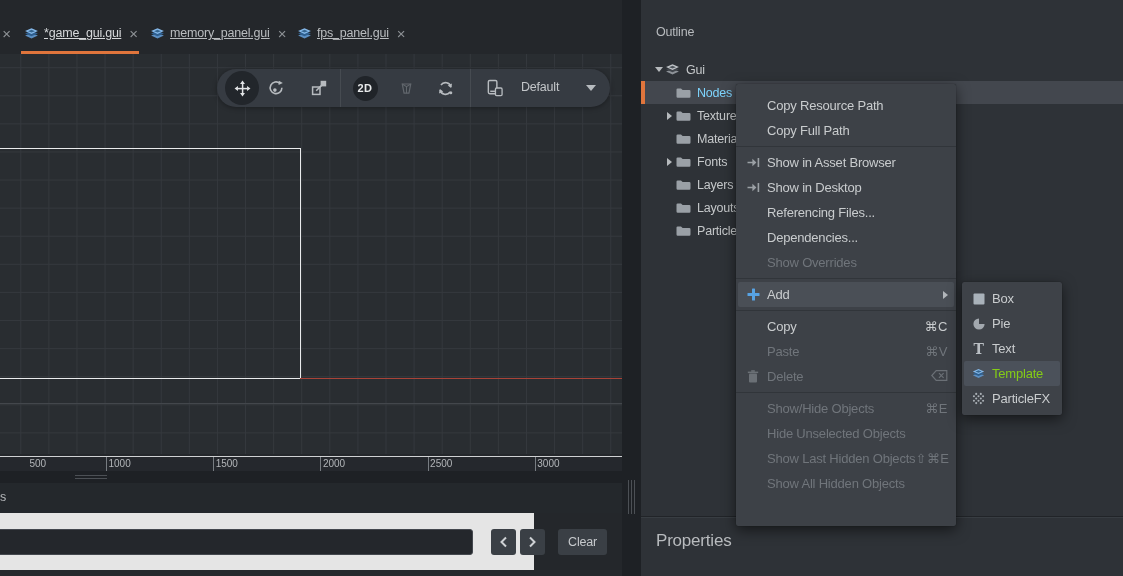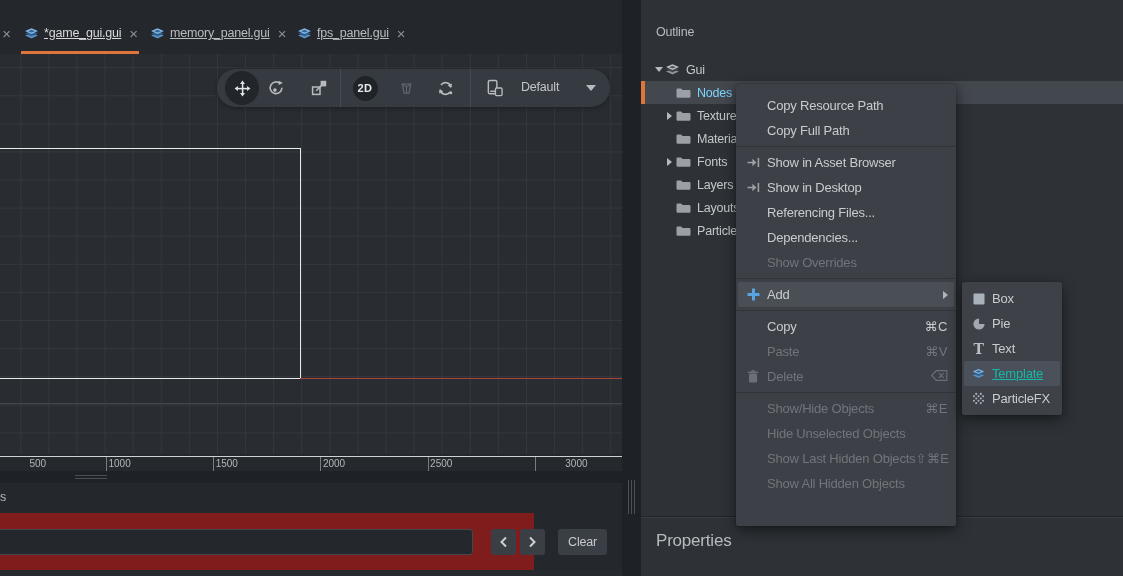--- a/index.html
+++ b/index.html
@@ -60,21 +60,21 @@
 
   
   #hsplit { left:0; top:470.5px; width:622px; height:12.5px; background:#1e2125; }
   .hgrip { position:absolute; left:75px; width:32px; height:1px; background:#4c5055; }
   #gutter { left:622px; top:0; width:19px; height:576px; background:#1e2125; }
   .vgrip { position:absolute; top:480px; width:1px; height:34px; background:#4c5055; }
 
   
   #bottom-tabstrip { left:0; top:483px; width:622px; height:30px; background:#24282c; }
   #bottom-tab-fragment { position:absolute; left:0px; top:7px; color:#b4b7ba; font-size:12.5px; }
-  #filter-row { left:0; top:513px; width:534px; height:57px; background:#7f1d1d; }
+  #filter-row { left:0; top:513px; width:534px; height:57px; background:#e5e5e5; }
   #search-input { position:absolute; left:-8px; top:16px; width:481px; height:26px; background:#24272c; border:1px solid #44484e; border-radius:3px; color:#c9ccce; font-size:12.5px; padding:0 8px; outline:none; font-family:inherit; }
   .nav-btn { position:absolute; top:16px; width:25px; height:26px; background:#3a3f45; border-radius:3px; display:flex; align-items:center; justify-content:center; }
   #clear-btn { position:absolute; left:558px; top:16px; width:49px; height:26px; background:#3a3f45; border-radius:3px; display:flex; align-items:center; justify-content:center; color:#c7cacd; font-size:12.5px; }
   #bottom-content { left:0; top:570px; width:622px; height:6px; background:#26292d; }
 
   
   #right-panel { left:641px; top:0; width:482px; height:576px; background:#2e3237; }
   #outline-title { position:absolute; left:15px; top:25px; color:#b8bbbe; font-size:12.5px; }
   #tree { position:absolute; left:0; top:58px; width:482px; }
   .trow { position:relative; height:23px; display:flex; align-items:center; color:#c5c8ca; }
@@ -111,21 +111,21 @@
   #sub-menu {
     left:962px; top:282px; width:100px; height:133px;
     background:#3e4248; border-radius:2px;
     box-shadow:0 4px 14px rgba(0,0,0,.55), 0 0 1px rgba(0,0,0,.6);
     padding-top:4px;
   }
   .smi { position:relative; height:25px; display:flex; align-items:center; padding:0 6px 0 10px; font-size:13px; color:#c9ccce; }
   .smi .ic { width:13px; margin-right:7px; display:flex; align-items:center; justify-content:center; flex:none; }
   .smi.hl::before { content:""; position:absolute; left:2px; right:2px; top:0; bottom:0; background:#4b515a; border-radius:2px; }
   .smi > * { position:relative; }
-  .smi.hl .smi-label { color:#14b8a6;text-decoration:underline; }
+  .smi.hl .smi-label { color:#84cc16; }
 
   .serif-t { font-family:"DejaVu Serif","Liberation Serif",serif; font-weight:bold; color:#b9bec3; font-size:14px; line-height:1; }
 </style>
 </head>
 <body>
 
 <div id="root">
 
   <div id="tabbar" class="abs">
     <div id="partial-close" class="abs">×</div>
@@ -231,21 +231,21 @@
     <span class="ruler-label" style="left:0.5px;padding-left:29px;">500</span>
     <div class="ruler-tick" style="left:106px;"></div>
     <span class="ruler-label" style="left:108.5px;">1000</span>
     <div class="ruler-tick" style="left:213.2px;"></div>
     <span class="ruler-label" style="left:215.7px;">1500</span>
     <div class="ruler-tick" style="left:320.4px;"></div>
     <span class="ruler-label" style="left:322.9px;">2000</span>
     <div class="ruler-tick" style="left:427.6px;"></div>
     <span class="ruler-label" style="left:430.1px;">2500</span>
     <div class="ruler-tick" style="left:534.8px;"></div>
-    <span class="ruler-label" style="left:537.3px;padding-left:28px;">3000</span>
+    <span class="ruler-label" style="left:537.3px;">3000</span>
   </div>
 
   <div id="hsplit" class="abs">
     <div class="hgrip" style="top:4.5px;"></div>
     <div class="hgrip" style="top:7.5px;"></div>
   </div>
 
   <div id="bottom-tabstrip" class="abs">
     <span id="bottom-tab-fragment">s</span>
   </div>

